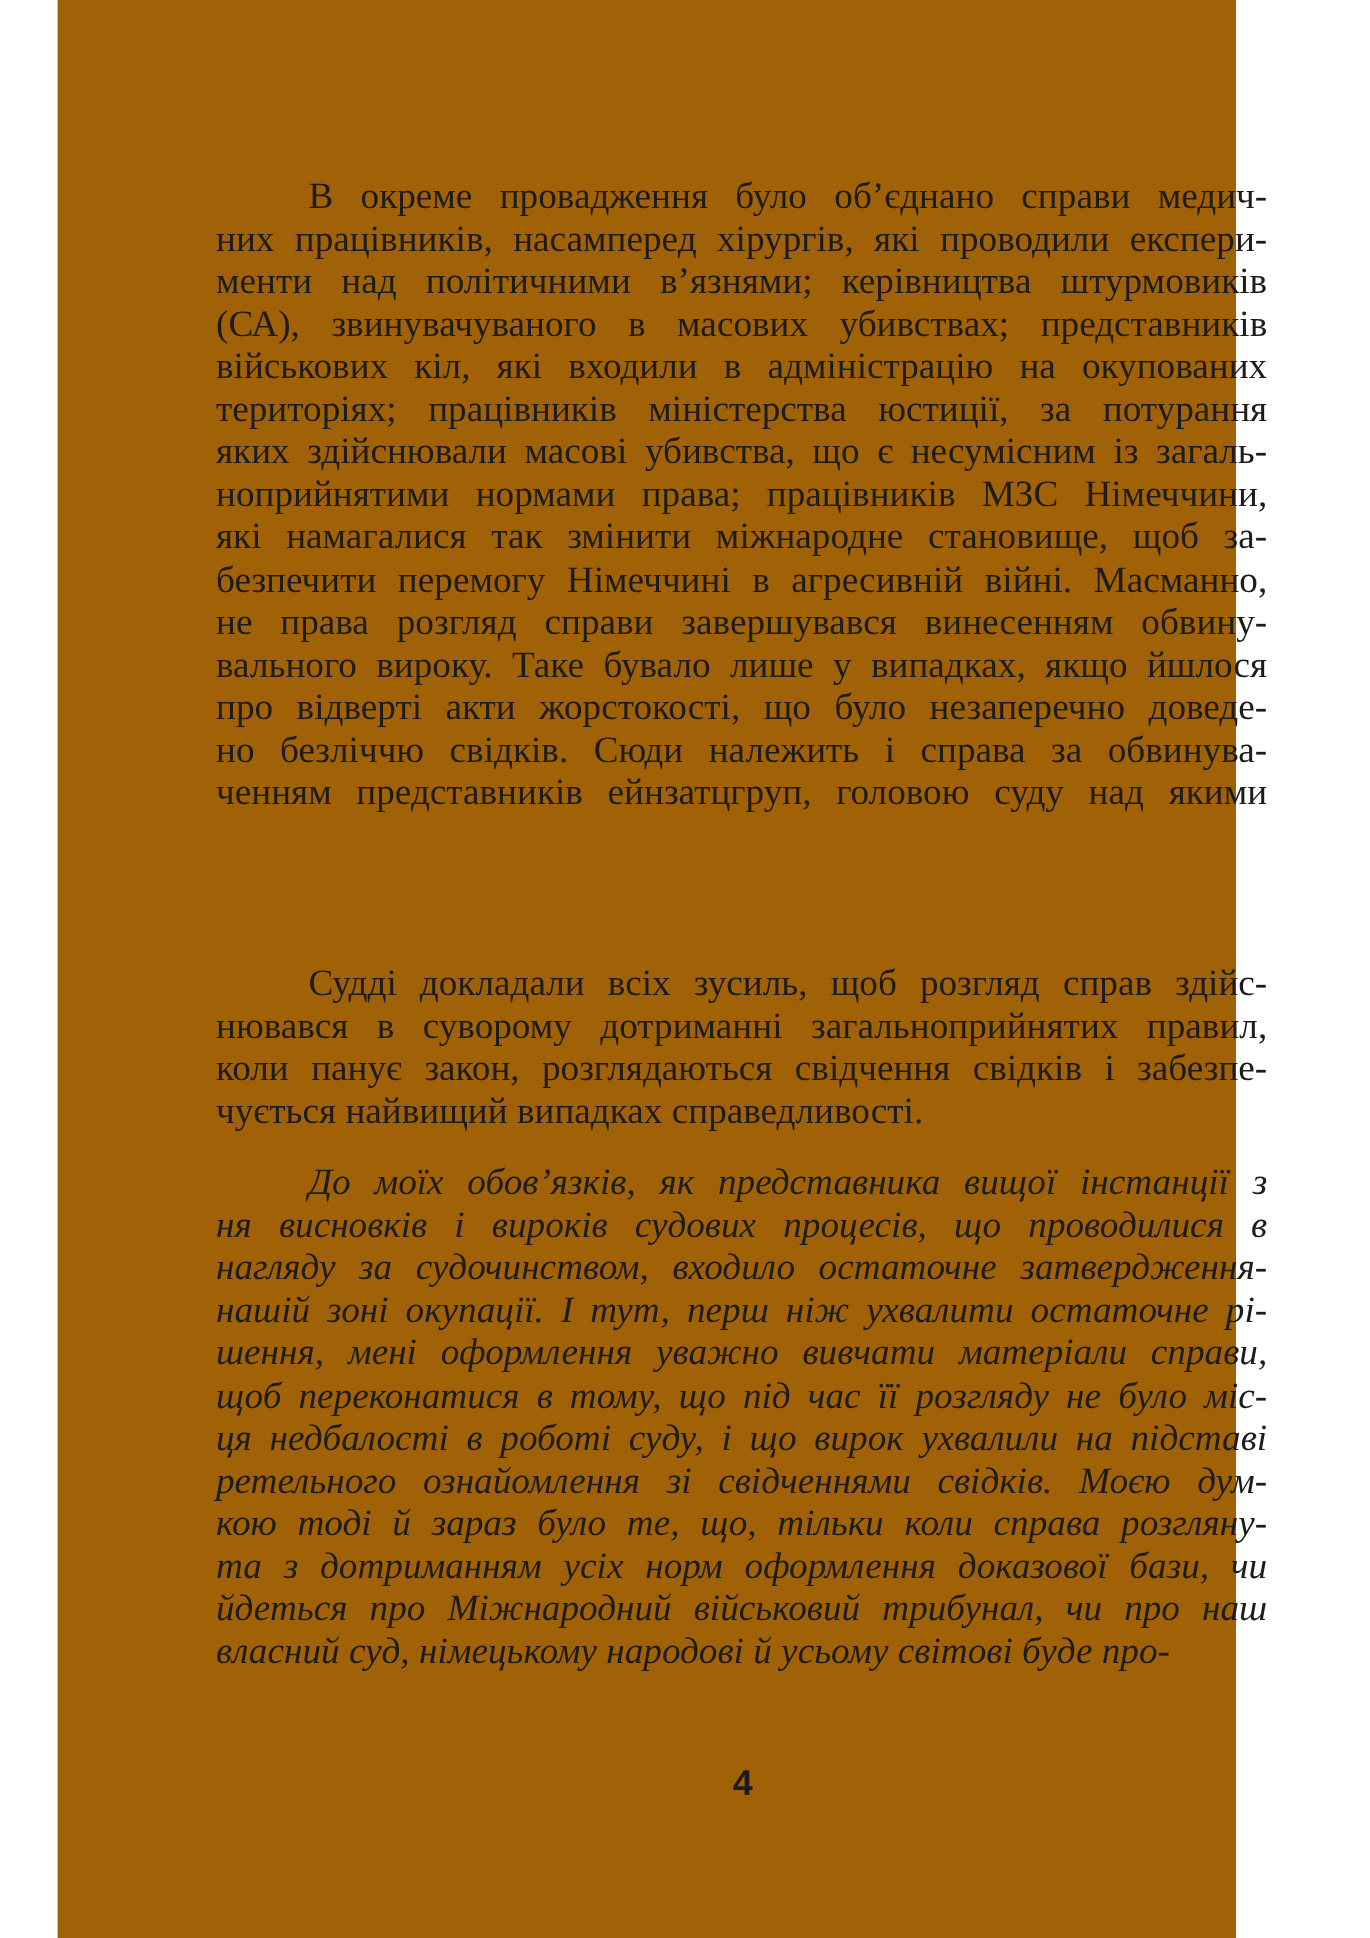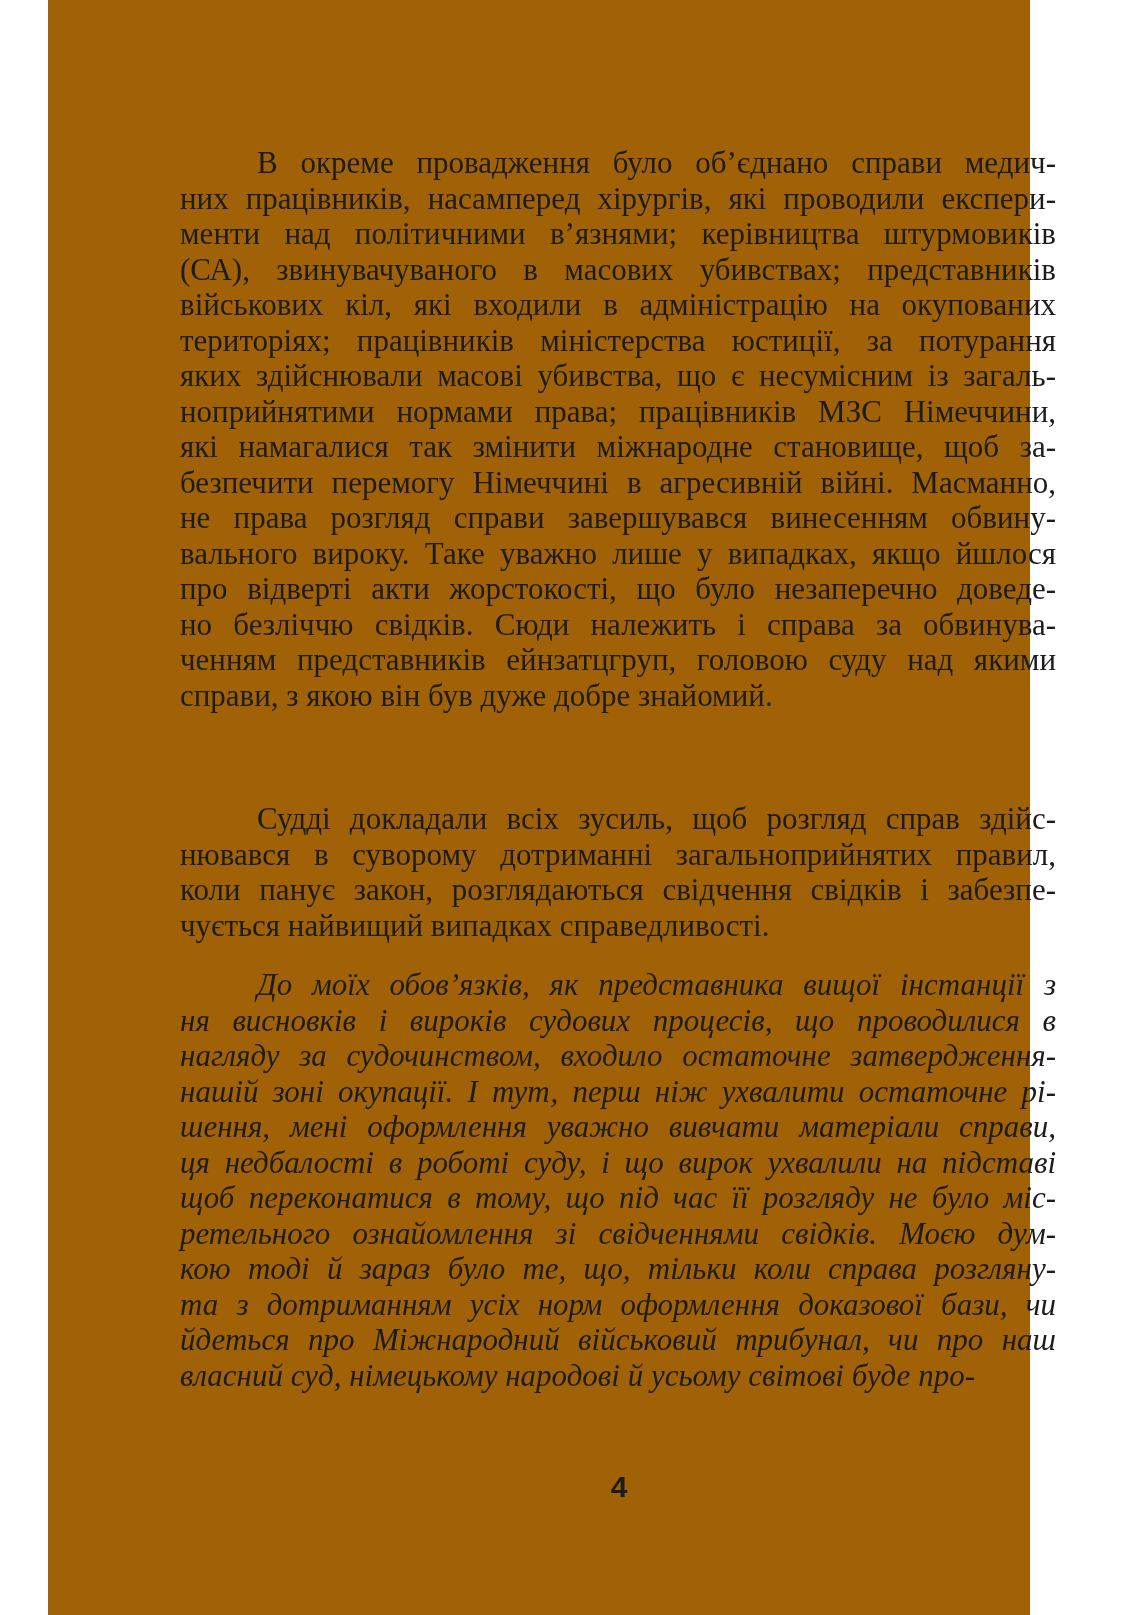--- a/index.html
+++ b/index.html
@@ -45,40 +45,39 @@
       <span class="line">них працівників, насамперед хірургів, які проводили експери-</span>
       <span class="line">менти над політичними в’язнями; керівництва штурмовиків</span>
       <span class="line">(СА), звинувачуваного в масових убивствах; представників</span>
       <span class="line">військових кіл, які входили в адміністрацію на окупованих</span>
       <span class="line">територіях; працівників міністерства юстиції, за потурання</span>
       <span class="line">яких здійснювали масові убивства, що є несумісним із загаль-</span>
       <span class="line">ноприйнятими нормами права; працівників МЗС Німеччини,</span>
       <span class="line">які намагалися так змінити міжнародне становище, щоб за-</span>
       <span class="line">безпечити перемогу Німеччині в агресивній війні. Масманно,</span>
       <span class="line">не права розгляд справи завершувався винесенням обвину-</span>
-      <span class="line">вального вироку. Таке уважно лише у випадках, якщо йшлося</span>
+      <span class="line">вального вироку. Таке бувало лише у випадках, якщо йшлося</span>
       <span class="line">про відверті акти жорстокості, що було незаперечно доведе-</span>
       <span class="line">но безліччю свідків. Сюди належить і справа за обвинува-</span>
       <span class="line">ченням представників ейнзатцгруп, головою суду над якими</span>
-      <span class="line last">справи, з якою він був дуже добре знайомий.</span>
     </div>
   <div class="text-block" id="para-1" style="top:801px;">
       <span class="line indent">Судді докладали всіх зусиль, щоб розгляд справ здійс-</span>
       <span class="line">нювався в суворому дотриманні загальноприйнятих правил,</span>
       <span class="line">коли панує закон, розглядаються свідчення свідків і забезпе-</span>
       <span class="line last">чується найвищий випадках справедливості.</span>
     </div>
   <div class="text-block" id="para-2" style="top:967px;font-style:italic;">
       <span class="line indent">До моїх обов’язків, як представника вищої інстанції з</span>
       <span class="line">ня висновків і вироків судових процесів, що проводилися в</span>
       <span class="line">нагляду за судочинством, входило остаточне затвердження-</span>
       <span class="line">нашій зоні окупації. І тут, перш ніж ухвалити остаточне рі-</span>
       <span class="line">шення, мені оформлення уважно вивчати матеріали справи,</span>
+      <span class="line">щоб переконатися в тому, що під час її розгляду не було міс-</span>
       <span class="line">ця недбалості в роботі суду, і що вирок ухвалили на підставі</span>
-      <span class="line">щоб переконатися в тому, що під час її розгляду не було міс-</span>
       <span class="line">ретельного ознайомлення зі свідченнями свідків. Моєю дум-</span>
       <span class="line">кою тоді й зараз було те, що, тільки коли справа розгляну-</span>
       <span class="line">та з дотриманням усіх норм оформлення доказової бази, чи</span>
       <span class="line">йдеться про Міжнародний військовий трибунал, чи про наш</span>
       <span class="line last">власний суд, німецькому народові й усьому світові буде про-</span>
     </div>
   <div class="page-number">4</div>
 </div>
 
 </body></html>

